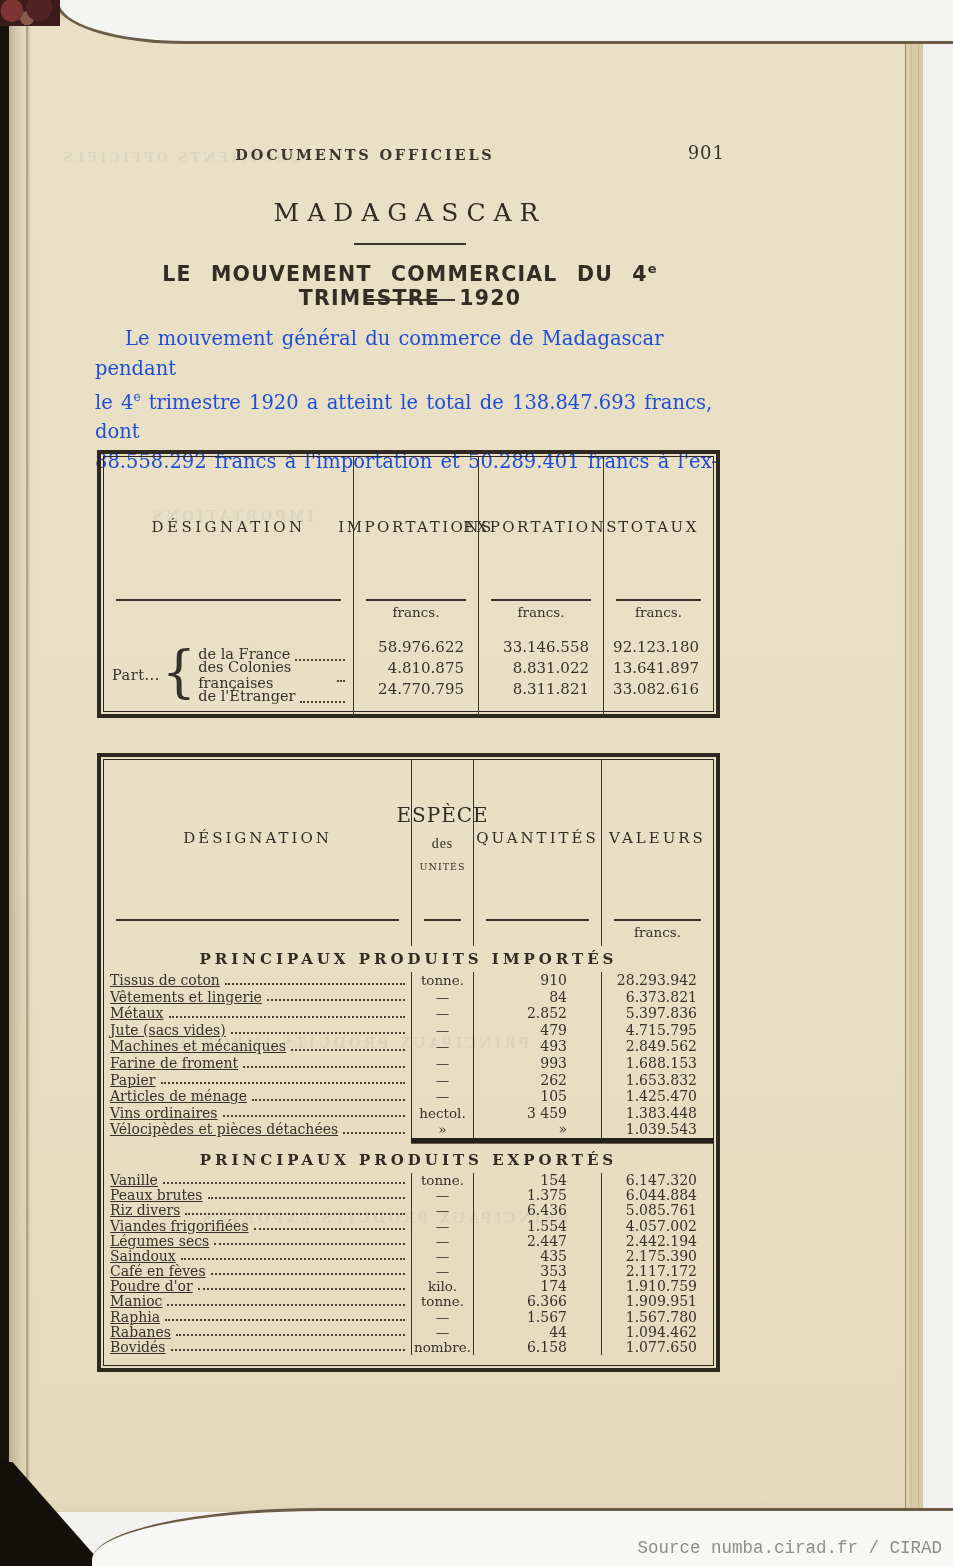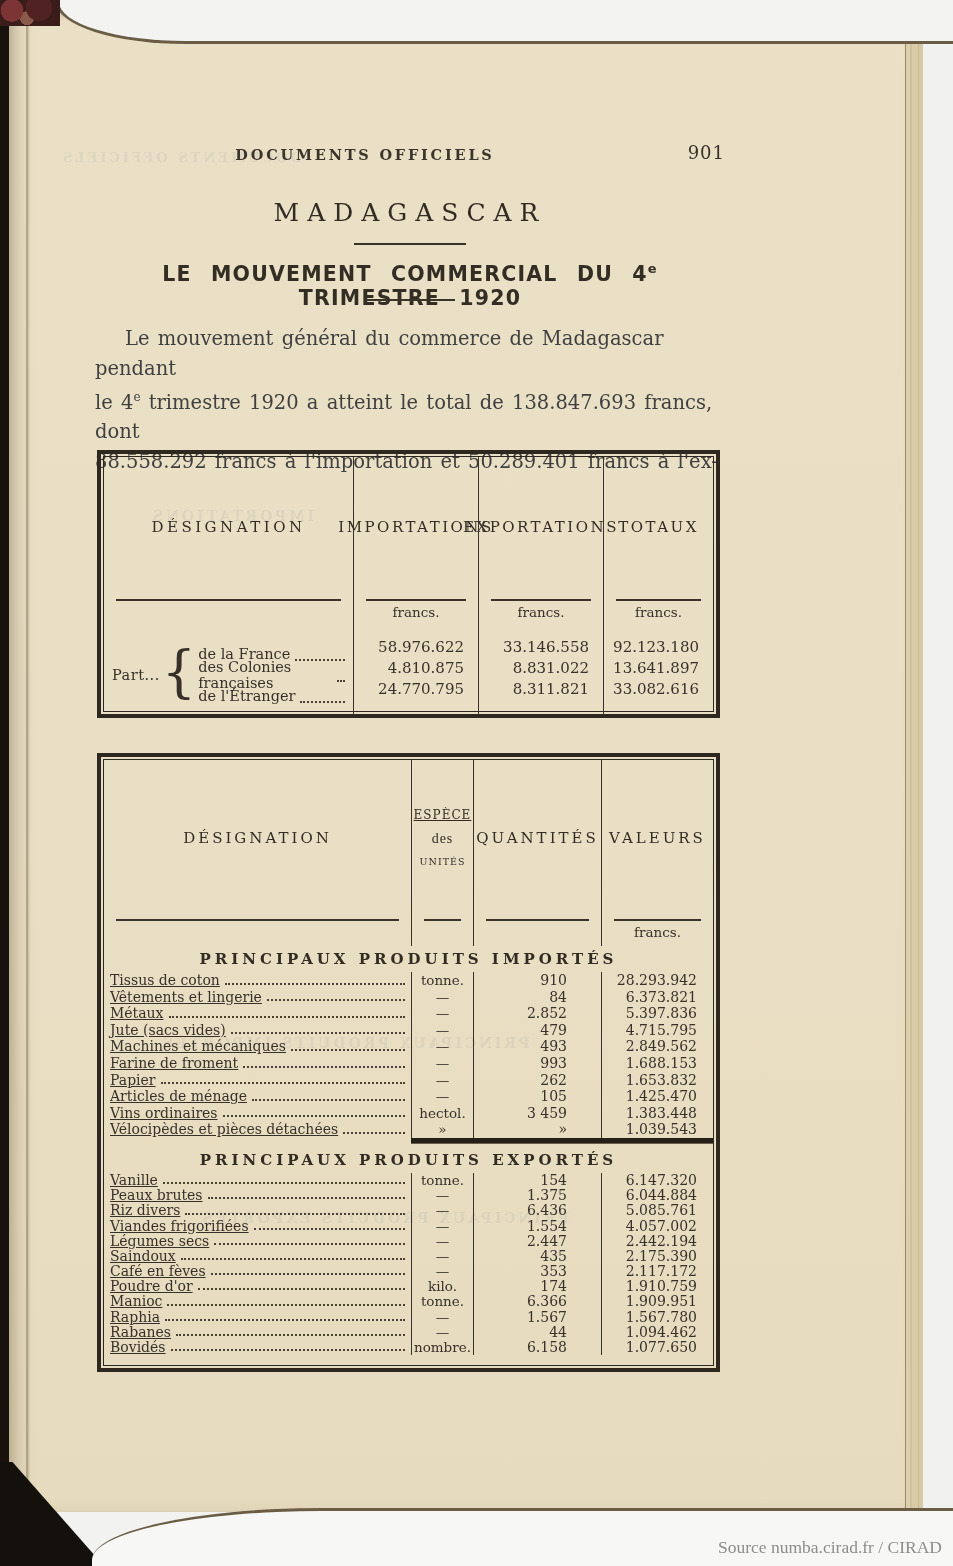--- a/index.html
+++ b/index.html
@@ -24,21 +24,21 @@
         border-left:1px solid #9a8a66;}
   .bg-right{position:absolute;left:923px;top:0;width:30px;height:100%;background:#f1f1ef;}
   .bg-top{position:absolute;left:56px;top:0;right:0;height:41px;background:#f3f3f1;
         border-bottom:3px solid #6b5d45;border-left:3px solid #6b5d45;
         border-bottom-left-radius:130px 42px;}
   .bg-bottom{position:absolute;left:92px;top:1508px;right:0;bottom:0;background:#f7f7f5;
         border-top:3px solid #6b5d45;border-top-left-radius:230px 52px;}
   .cover-wedge{position:absolute;left:0;top:1462px;width:104px;height:104px;background:#14100b;
         clip-path:polygon(0 0,12% 0,100% 100%,0 100%);}
   .source-caption{position:absolute;right:11px;bottom:8px;color:#8d8d8b;
-        font-family:Liberation Serif, serif;font-size:17.5px;}
+        font-family:Liberation Mono, monospace;font-size:17.5px;}
 
   
   .bleed{position:absolute;transform:scaleX(-1);color:#6e7f92;opacity:.10;filter:blur(.7px);
          font-weight:700;letter-spacing:3px;white-space:nowrap;pointer-events:none;}
 
   
   .content{position:absolute;left:95px;top:0;width:630px;}
   .running-hdr{position:absolute;top:146px;left:0;width:100%;height:22px;}
   .running-title{position:absolute;left:0;right:90px;text-align:center;
         font-size:14.5px;font-weight:700;letter-spacing:2.8px;color:#3c352b;}
@@ -47,21 +47,21 @@
         font-size:25px;letter-spacing:8px;color:#332c23;}
   .title-rule{position:absolute;top:243px;left:50%;width:112px;margin-left:-56px;
         border-top:2px solid #3a332a;}
   .subtitle{position:absolute;top:261px;width:100%;text-align:center;
         font-family:"DejaVu Sans","Liberation Sans",sans-serif;font-weight:700;
         font-size:20.5px;letter-spacing:1.2px;word-spacing:11px;color:#332d24;}
   .subtitle sup{font-size:13px;}
   .subtitle-rule{position:absolute;top:299px;left:50%;width:90px;margin-left:-45px;
         border-top:2px solid #3a332a;}
   .intro{position:absolute;top:324px;width:100%;font-size:19.5px;line-height:29.5px;
-        color:#404040;word-spacing:2px;}
+        color:#1d4ed8;word-spacing:2px;}
   .intro .l1{text-indent:30px;}
   .intro sup{font-size:12px;}
 
   
   .tbl{position:absolute;left:2px;width:623px;border:4px solid #2e2820;background:transparent;
        padding:2px;box-sizing:border-box;}
   .tbl-inner{border:1.5px solid #2e2820;height:100%;box-sizing:border-box;}
   .vline{border-left:1.5px solid #3a332a;}
   .rule-top::before{content:"";display:block;border-top:2px solid #3a332a;margin:0 12px 3px;}
   .dots{flex:1;min-width:8px;border-bottom:2px dotted #4a4134;align-self:flex-end;
@@ -88,21 +88,21 @@
   .t1-vals{padding:12px 14px 0 6px;}
   .t1-vals div{height:21px;line-height:21px;font-size:15px;text-align:right;}
 
   
   .t2{top:753px;height:619px;}
   .g4b{display:grid;grid-template-columns:307px 62px 128px 1fr;}
   .t2-head{height:155px;}
   .t2-head>div{display:flex;align-items:center;justify-content:center;
         font-size:15px;letter-spacing:3px;color:#332c23;}
   .t2-espece{flex-direction:column;gap:9px;letter-spacing:1px !important;}
-  .t2-espece .e1{font-size:12px;letter-spacing:1px;text-decoration:underline;}
+  .t2-espece .e1{font-size:20px;letter-spacing:1px;}
   .t2-espece .e2{font-size:14px;font-family:Liberation Serif, serif;}
   .t2-espece .e3{font-size:9.5px;letter-spacing:1px;}
   .t2-fr{height:31px;}
   .t2-fr>div{font-size:13.5px;text-align:center;padding-top:4px;box-sizing:border-box;}
   .section-title{height:26px;line-height:26px;text-align:center;font-size:15px;
         letter-spacing:4px;font-weight:600;color:#332c23;}
   .t2 .row{height:16.6px;line-height:16.6px;font-size:14px;}
   .t2 .rows-exp .row{height:15.2px;line-height:15.2px;}
   .t2 .row>div{box-sizing:border-box;overflow:visible;}
   .cell-label{display:flex;align-items:center;padding-left:6px;text-decoration:underline;}

